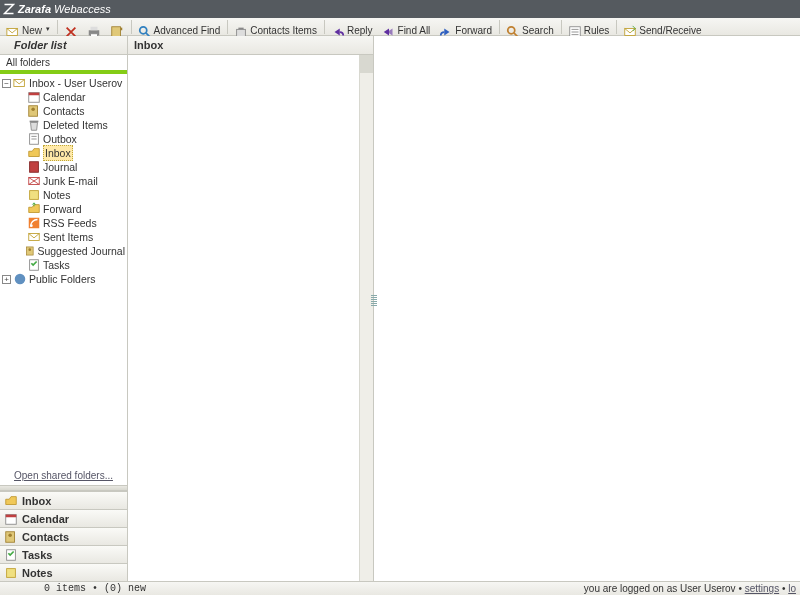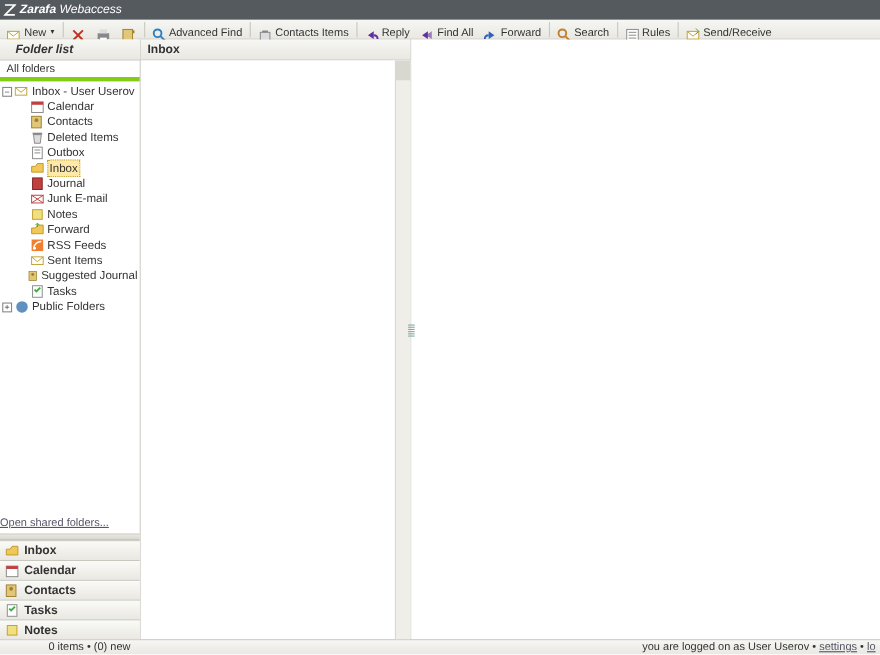--- a/index.html
+++ b/index.html
@@ -22,21 +22,21 @@
 .sidebar-sub { font-size: 10px; padding: 2px 6px; border-bottom: 4px solid #84cc16; }
 .tree { flex: 1; overflow: auto; padding: 2px 2px; font-size: 10.5px; }
 .tree-node { display: flex; align-items: center; height: 14px; line-height: 14px; white-space: nowrap; cursor: pointer; }
 .tree-toggle { width: 9px; height: 9px; border: 1px solid #888; background: #fff; display: inline-flex; align-items: center; justify-content: center; font-size: 8px; line-height: 7px; margin-right: 2px; color: #444; }
 .tree-spacer { width: 11px; display: inline-block; }
 .tree-icon { width: 14px; height: 14px; margin-right: 2px; }
 .tree-label { }
 .tree-label.selected { background: #ffe9a8; border: 1px dotted #c0a838; padding: 0 1px; }
 .tree-children { padding-left: 14px; }
 
-.shared-link { text-align: left; padding: 4px 0; font-size: 10px; }
+.shared-link { text-align: center; padding: 4px 0; font-size: 10px; }
 .shared-link a { color: #556; text-decoration: underline; cursor: pointer; }
 
 .nav-blocks { }
 .nav-divider { height: 6px; background: linear-gradient(#e9e8e2, #d8d8d0); border-top:1px solid #c8c8c0; border-bottom:1px solid #c8c8c0; }
 .nav-item { display: flex; align-items: center; height: 18px; padding: 0 4px; background: linear-gradient(#fafaf7,#e9e8e2); border-top: 1px solid #c8c8c0; font-size: 11px; font-weight: bold; cursor: pointer; gap: 4px; }
 
 .content { flex: 1; display: flex; }
 .list-pane { width: 246px; border-right: 1px solid #c8c8c0; display: flex; flex-direction: column; }
 .list-header { font-weight: bold; font-size: 11px; padding: 3px 6px; background: linear-gradient(#f6f6f3,#e9e8e2); border-bottom: 1px solid #c8c8c0; }
 .col-headers { display: flex; height: 16px; background: #f2f1eb; border-bottom: 1px solid #c8c8c0; font-size: 10px; align-items: center; }
@@ -47,21 +47,21 @@
 .list-body { flex: 1; position: relative; background: #fff; }
 .list-scroll { position: absolute; right: 0; top: 0; bottom: 0; width: 14px; background: #efeee8; border-left: 1px solid #d8d8d0; }
 .list-scroll .thumb { position: absolute; top: 0; left: 0; right: 0; height: 18px; background: #d8d8d0; }
 
 .preview { flex: 1; background: #fff; position: relative; }
 .splitter { position: absolute; left: -3px; top: 50%; transform: translateY(-50%); width: 6px; height: 28px; display: flex; flex-direction: column; gap: 1px; }
 .splitter div { width: 100%; height: 1px; background: #8aa; }
 
 .statusbar { height: 14px; background: linear-gradient(#f6f6f3,#e9e8e2); border-top: 1px solid #c8c8c0; font-size: 10px; display: flex; align-items: center; padding: 0 4px; justify-content: space-between; }
 .statusbar a { color: #556; text-decoration: underline; cursor: pointer; }
-.status-left { padding-left: 40px; }
+.status-left { padding-left: 40px; font-family: Liberation Mono, monospace; }
 .status-right { }
 
 
 svg { display: block; }
 </style>
 </head>
 <body>
 
 <div class="header">
   <svg class="logo-icon" viewBox="0 0 16 16">

